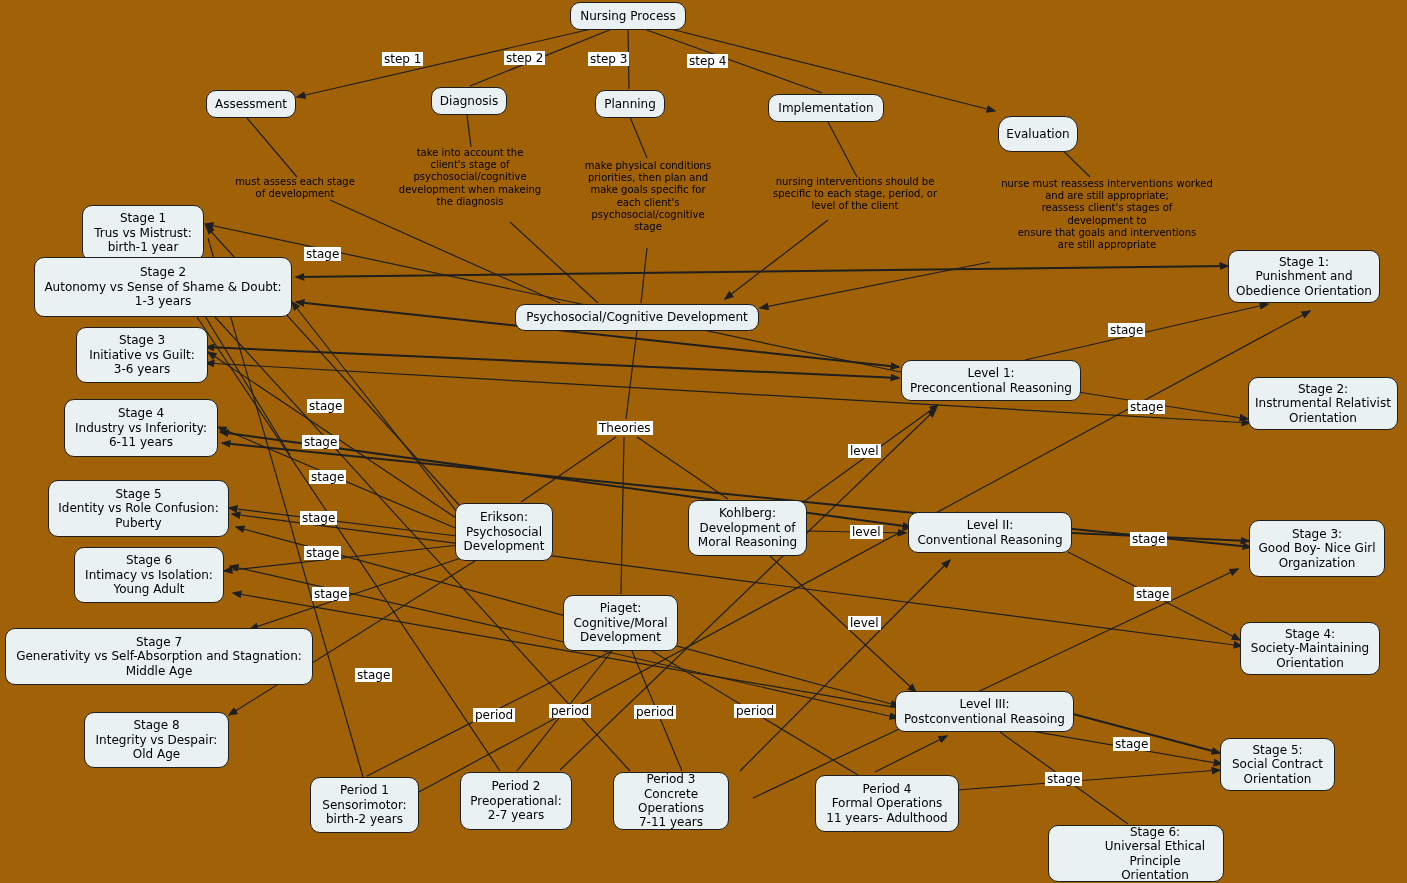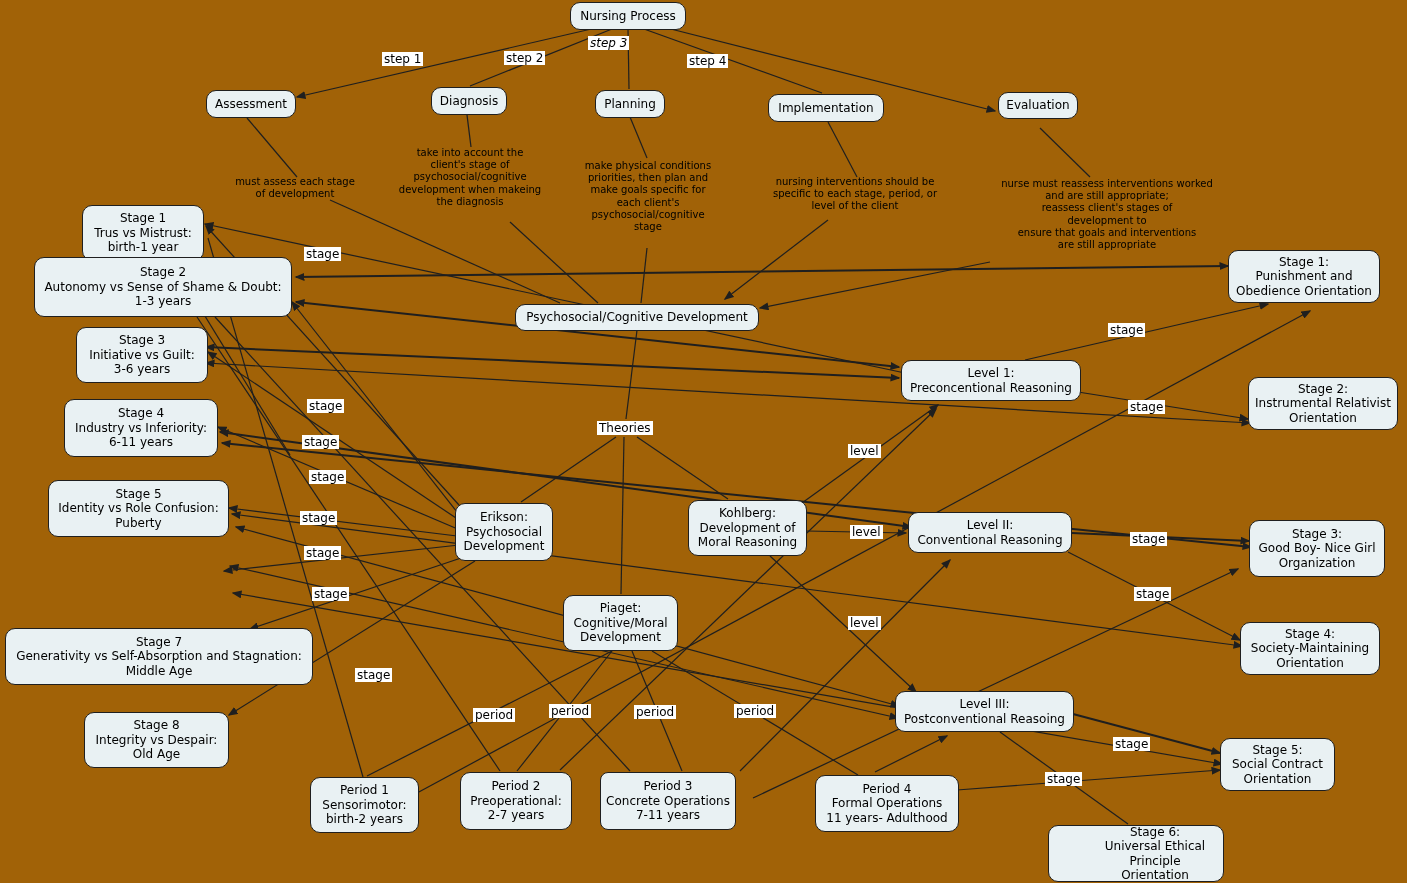--- a/index.html
+++ b/index.html
@@ -107,29 +107,29 @@
     <line x1="753" y1="798" x2="1238" y2="569" marker-end="url(#aE)"></line>
     <line x1="290" y1="455" x2="159" y2="241" marker-end="url(#aE)"></line>
     <line x1="208" y1="238" x2="363" y2="777"></line>
     <line x1="197" y1="317" x2="500" y2="771"></line>
     <line x1="215" y1="317" x2="630" y2="771"></line>
   </svg>
 
   <div class="node" style="left:570px;top:2px;width:116px;height:28px;">Nursing Process</div>
   <span class="elabel" style="left:382px;top:52px;">step 1</span>
   <span class="elabel" style="left:504px;top:51px;">step 2</span>
-  <span class="elabel" style="left:588px;top:36px;font-style:italic;">step 3</span>
+  <span class="elabel" style="left:588px;top:52px;">step 3</span>
   <span class="elabel" style="left:687px;top:54px;">step 4</span>
   <span class="elabel" style="left:803px;top:58px;margin-top:40px;">step 5</span>
 
   <div class="node" style="left:206px;top:90px;width:90px;height:28px;">Assessment</div>
   <div class="node" style="left:431px;top:87px;width:76px;height:28px;">Diagnosis</div>
   <div class="node" style="left:595px;top:90px;width:70px;height:28px;">Planning</div>
   <div class="node" style="left:768px;top:94px;width:116px;height:28px;">Implementation</div>
-  <div class="node" style="left:998px;top:92px;width:80px;height:27px;">Evaluation</div>
+  <div class="node" style="left:998px;top:116px;width:80px;height:36px;border-radius:13px;">Evaluation</div>
 
   <div class="note" style="left:180px;top:176px;width:230px;">must assess each stage
 of development</div>
   <div class="note" style="left:380px;top:147px;width:180px;">take into account the
 client's stage of
 psychosocial/cognitive
 development when makeing
 the diagnosis</div>
   <div class="note" style="left:553px;top:160px;width:190px;">make physical conditions
 priorities, then plan and
@@ -167,20 +167,23 @@
 1-3 years</div>
   <div class="node" style="left:76px;top:327px;width:132px;height:56px;">Stage 3
 Initiative vs Guilt:
 3-6 years</div>
   <div class="node" style="left:64px;top:399px;width:154px;height:58px;">Stage 4
 Industry vs Inferiority:
 6-11 years</div>
   <div class="node" style="left:48px;top:480px;width:181px;height:57px;">Stage 5
 Identity vs Role Confusion:
 Puberty</div>
+  <div class="node" style="left:74px;top:547px;width:150px;height:56px;">Stage 6
+Intimacy vs Isolation:
+Young Adult</div>
   <div class="node" style="left:5px;top:628px;width:308px;height:57px;">Stage 7
 Generativity vs Self-Absorption and Stagnation:
 Middle Age</div>
   <div class="node" style="left:84px;top:712px;width:145px;height:56px;">Stage 8
 Integrity vs Despair:
 Old Age</div>
 
   <div class="node" style="left:901px;top:360px;width:180px;height:41px;">Level 1:
 Preconcentional Reasoning</div>
   <div class="node" style="left:908px;top:512px;width:164px;height:41px;">Level II:
@@ -206,21 +209,21 @@
   <div class="node" style="left:1048px;top:825px;width:176px;height:57px;padding-left:43px;">Stage 6:
 Universal Ethical Principle
 Orientation</div>
 
   <div class="node" style="left:310px;top:777px;width:109px;height:56px;">Period 1
 Sensorimotor:
 birth-2 years</div>
   <div class="node" style="left:460px;top:772px;width:112px;height:58px;">Period 2
 Preoperational:
 2-7 years</div>
-  <div class="node" style="left:600px;top:772px;width:136px;height:58px;border-radius:8px;">Period 3
+  <div class="node" style="left:613px;top:772px;width:116px;height:58px;">Period 3
 Concrete Operations
 7-11 years</div>
   <div class="node" style="left:815px;top:775px;width:144px;height:57px;">Period 4
 Formal Operations
 11 years- Adulthood</div>
 
   <span class="elabel" style="left:304px;top:247px;">stage</span>
   <span class="elabel" style="left:307px;top:399px;">stage</span>
   <span class="elabel" style="left:302px;top:435px;">stage</span>
   <span class="elabel" style="left:309px;top:470px;">stage</span>

